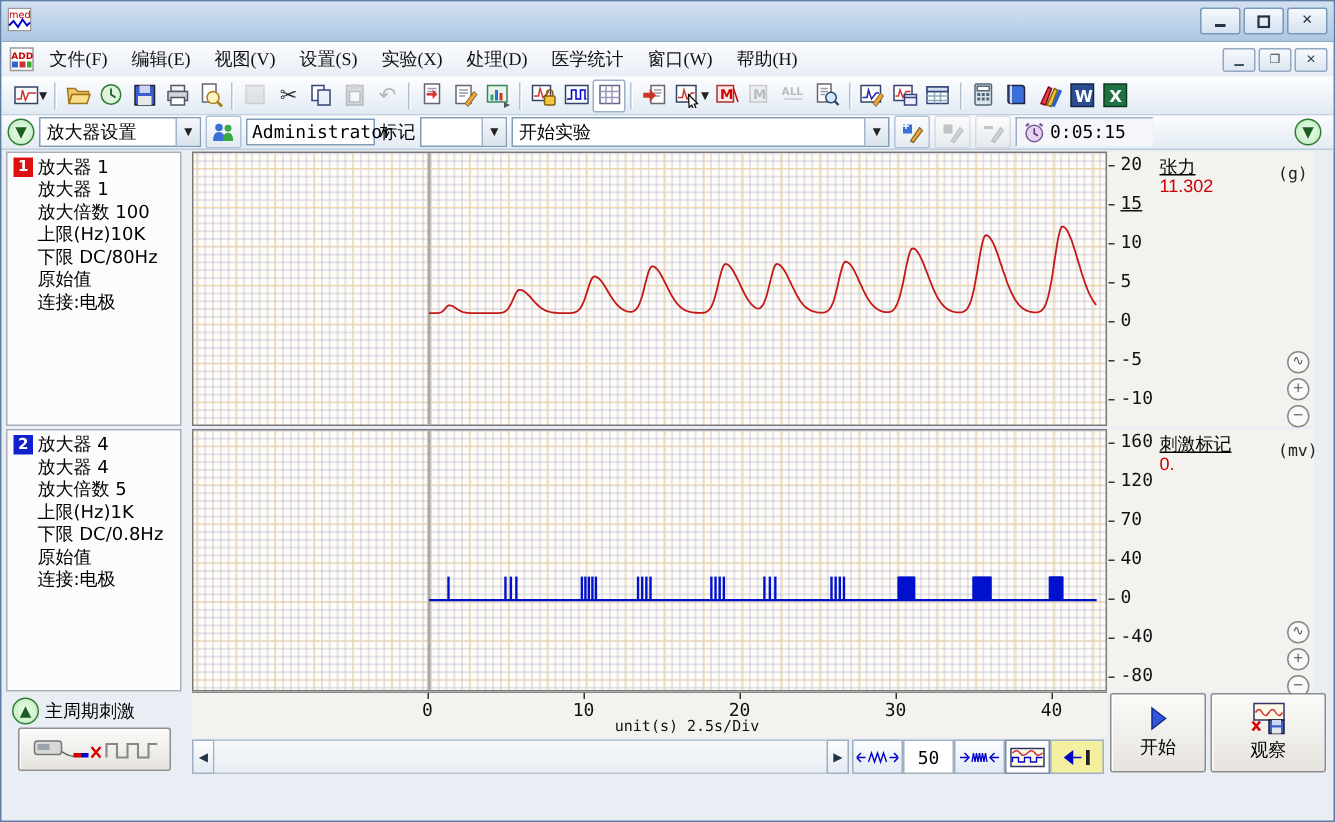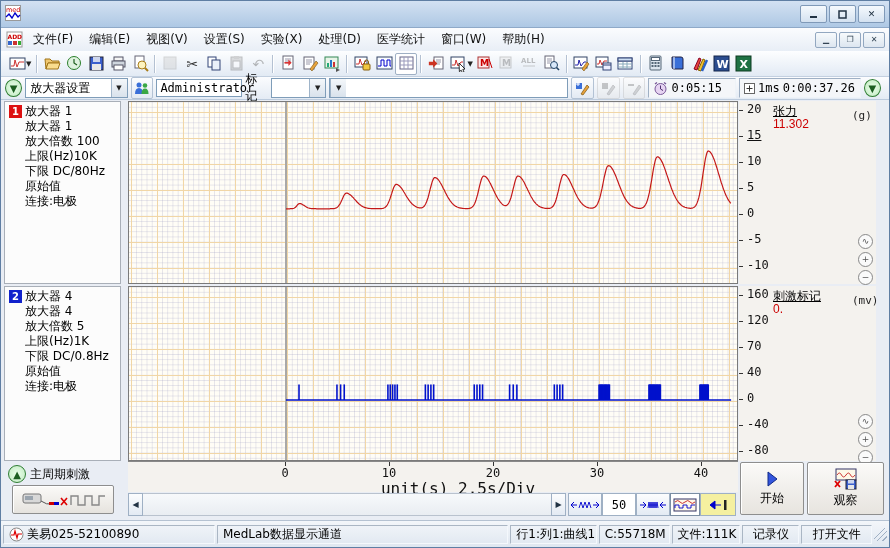--- a/index.html
+++ b/index.html
@@ -4,21 +4,21 @@
 <style>
   html,body{margin:0;padding:0;background:#6b8db5;font-family:"DejaVu Sans","Liberation Sans",sans-serif;}
   #window{position:relative;width:888px;height:546px;margin:0 auto;background:#e9edf4;border:1px solid #5f7ea3;overflow:hidden;}
   
   #titlebar{position:absolute;left:0;top:0;width:100%;height:27px;background:linear-gradient(#d3e1f2,#aec8e4);border-bottom:1px solid #8fa9c8;display:flex;align-items:center;padding:0 4px;box-sizing:border-box;font-size:12px;color:#111;}
   #titlebar .title{margin-left:4px;white-space:nowrap;overflow:hidden;}
   .winbtns{margin-left:auto;display:flex;gap:2px;}
   .winbtn{width:25px;height:16px;background:linear-gradient(#f5f9fd,#d4e1f0);border:1px solid #7f99b8;border-radius:2px;display:flex;align-items:center;justify-content:center;font-size:9px;color:#234;}
   
   #menubar{position:absolute;left:0;top:27px;width:100%;height:23px;background:linear-gradient(#fbfcfe,#e8eef6);display:flex;align-items:center;font-size:12px;color:#111;padding-left:2px;box-sizing:border-box;}
-  .menu-item{padding:3px 8px;}
+  .menu-item{padding:3px 8px;font-family:Liberation Serif, serif;}
   .mdi-btns{margin-left:auto;display:flex;gap:2px;margin-right:4px;}
   .mdi-btn{width:20px;height:14px;background:linear-gradient(#f7fafc,#dde6f0);border:1px solid #92a7c0;border-radius:2px;font-size:8px;color:#345;display:flex;align-items:center;justify-content:center;}
   
   #toolbar1{position:absolute;left:0;top:50px;width:100%;height:26px;background:linear-gradient(#fdfeff,#e2eaf4);border-bottom:1px solid #c3d0e0;display:flex;align-items:center;padding-left:5px;box-sizing:border-box;}
   .tb-icon{width:22px;height:22px;display:flex;align-items:center;justify-content:center;}
   .tb-icon.disabled{opacity:.4;filter:grayscale(1);}
   .tb-icon.pressed{background:#fff;border:1px solid #9fb0c4;box-sizing:border-box;border-radius:2px;}
   .tb-sep{width:1px;height:18px;background:#b4c1d2;border-right:1px solid #fff;margin:0 3px;}
   .tb-caret{font-size:7px;color:#222;margin:0 2px 0 -2px;}
   #toolbar2{position:absolute;left:0;top:76px;width:100%;height:23px;background:linear-gradient(#fbfcfe,#e4ebf4);border-bottom:1px solid #bccbdd;display:flex;align-items:center;font-size:12px;padding-left:4px;box-sizing:border-box;gap:3px;}
@@ -53,21 +53,21 @@
   .axis-dash{position:absolute;left:0;width:4px;height:1px;background:#333;}
   .axis-label{position:absolute;left:34px;top:2px;color:#000;text-decoration:underline;}
   .axis-value{position:absolute;left:34px;top:16px;color:#cc0000;font-family:Liberation Sans, sans-serif;}
   .axis-unit{position:absolute;left:113px;top:8px;font-size:11px;color:#222;font-family:"DejaVu Sans Mono",monospace;}
   .axis-btns{position:absolute;left:119px;display:flex;flex-direction:column;gap:3px;}
   .axis-btn{width:13px;height:13px;border-radius:50%;border:1px solid #888;background:#fafafa;color:#555;font-size:9px;line-height:12px;text-align:center;}
   
   #xaxis{position:absolute;left:127px;top:460px;width:610px;height:31px;background:#f4f2ee;border-top:1px solid #888;box-sizing:border-box;}
   .x-dash{position:absolute;top:0;width:1px;height:4px;background:#333;}
   .x-lab{position:absolute;top:4px;transform:translateX(-50%);font-size:12px;font-family:"DejaVu Sans Mono",monospace;color:#111;}
-  #x-unit{position:absolute;top:17px;left:330px;transform:translateX(-50%);font-size:16px;font-family:"DejaVu Sans Mono",monospace;color:#111;}
+  #x-unit{position:absolute;top:17px;left:330px;transform:translateX(-50%);font-size:10px;font-family:"DejaVu Sans Mono",monospace;color:#111;}
   #scrollrow{position:absolute;left:127px;top:492px;width:610px;height:23px;display:flex;align-items:stretch;}
   .sbtn{background:linear-gradient(#fcfdfe,#e3eaf3);border:1px solid #9fb0c4;display:flex;align-items:center;justify-content:center;font-size:8px;color:#234;box-sizing:border-box;}
   #strack{flex:0 0 408px;background:linear-gradient(#f7f9fb,#e9edf2);border:1px solid #b9c2ce;border-left:none;border-right:none;}
   .zoombox{width:34px;background:#fff;border:1px solid #9fb0c4;display:flex;align-items:center;justify-content:center;font-size:12px;font-family:"DejaVu Sans Mono",monospace;box-sizing:border-box;}
   
   .big-btn{position:absolute;top:461px;height:53px;background:linear-gradient(#fbfaf8,#e7e4df);border:1px solid #8e8e8e;border-radius:2px;box-shadow:inset 1px 1px 0 #fff;display:flex;flex-direction:column;align-items:center;justify-content:center;font-size:12px;gap:2px;box-sizing:border-box;}
   #start-btn{left:739px;width:64px;}
   #observe-btn{left:806px;width:77px;}
   
   #statusbar{position:absolute;left:0;top:519px;width:100%;height:27px;background:linear-gradient(#f3f6fa,#dfe7f0);border-top:1px solid #b5c2d2;display:flex;align-items:center;font-size:12px;padding:0 2px;box-sizing:border-box;gap:2px;}
@@ -353,20 +353,21 @@
           <path d="M7.5 13 q0-5.5 3.5-5.5 q3.5 0 3.5 5.5z" fill="#3aa845"></path>
         </svg>
       </span>
     <span class="textbox" style="width:78px">Administrator</span>
     <span>标记</span>
     <span class="dropdown" style="width:56px">
       <span class="dd-text"></span>
       <span class="dd-btn">▼</span>
     </span>
     <span class="dropdown" style="width:250px">
+      <span class="dd-text">开始实验</span>
       <span class="dd-btn">▼</span>
     </span>
     <span class="tb2-btn">
         <svg width="15" height="15" viewBox="0 0 15 15">
           <rect x="1" y="2" width="6" height="6" fill="#3a6fd8"></rect>
           <path d="M3 1v4M1 3h4" stroke="#fff"></path>
           <path d="M6 13 L12 4 L14 6 L8 14z" fill="#e8a33d" stroke="#7a5510" stroke-width="0.7"></path>
         </svg>
       </span>
     <span class="tb2-btn disabled">
@@ -381,28 +382,20 @@
           <path d="M6 13 L12 4 L14 6 L8 14z" fill="#aaa" stroke="#777" stroke-width="0.7"></path>
         </svg>
       </span>
     <span class="sunken" style="width:82px">
       <svg width="15" height="15" viewBox="0 0 15 15">
           <circle cx="7.5" cy="8" r="5.5" fill="#e6d4f2" stroke="#7a5a9a"></circle>
           <path d="M7.5 4.5 v3.5 l2.5 1.5" stroke="#503070" fill="none"></path>
           <path d="M2 3 L4 1.5 M13 3 L11 1.5" stroke="#7a5a9a" stroke-width="1.5"></path>
         </svg>
       <span>0:05:15</span>
-    </span>
-    <span class="sunken" style="width:118px">
-      <svg width="11" height="11" viewBox="0 0 11 11">
-          <rect x="0.5" y="0.5" width="10" height="10" fill="#fff" stroke="#666"></rect>
-          <path d="M5.5 2.5v6M2.5 5.5h6" stroke="#333"></path>
-        </svg>
-      <span>1ms</span>
-      <span>0:00:37.26</span>
     </span>
     <span class="round-ico" style="margin-left:auto;margin-right:8px">▼</span>
   </div>
 
   <div class="side-panel" id="ch1-panel" style="top:100px;height:183px;">
     <span class="ch-badge" id="ch1-badge" style="background: rgb(221, 17, 17);">1</span>
     <div class="ch-lines" id="ch1-lines">
         <div>放大器 1</div>
         <div>放大器 1</div>
         <div>放大倍数 100</div>
@@ -631,30 +624,14 @@
       <rect x="3" y="1" width="20" height="11" fill="#fdf8e8" stroke="#336"></rect>
       <path d="M4 7 q2.5-4 4.5 0 t4.5 0 t4.5 0 t4.5 0" stroke="#c33" fill="none"></path>
       <path d="M2 13 l5 6 M7 13 l-5 6" stroke="#d00" stroke-width="1.8"></path>
       <rect x="13" y="12" width="10" height="9" fill="#3a5fcd" stroke="#223"></rect>
       <rect x="15" y="12" width="6" height="3.5" fill="#cdd6ee"></rect>
       <rect x="15" y="17" width="6" height="4" fill="#e6e6e6"></rect>
     </svg>
     <span>观察</span>
   </div>
 
-  <div id="statusbar">
-    <span class="status-seg" style="width:216px">
-      <svg width="15" height="15" viewBox="0 0 15 15">
-          <circle cx="7.5" cy="7.5" r="6.5" fill="#fff" stroke="#888"></circle>
-          <polyline points="2,8 5,8 6,4 8,11 9,7 13,7" stroke="#d00" fill="none" stroke-width="1.2"></polyline>
-        </svg>
-      <span>美易025-52100890</span>
-    </span>
-    <span class="status-seg" style="width:297px">MedLab数据显示通道</span>
-    <span class="status-seg" style="width:88px">行1:列1:曲线1</span>
-    <span class="status-seg" style="width:72px">C:55718M</span>
-    <span class="status-seg" style="width:70px">文件:111K</span>
-    <span class="status-seg" style="width:58px;justify-content:center">记录仪</span>
-    <span class="status-seg" style="width:72px;justify-content:center">打开文件</span>
-    <span class="grip"></span>
-  </div>
 
 </div>
 
 </body></html>

